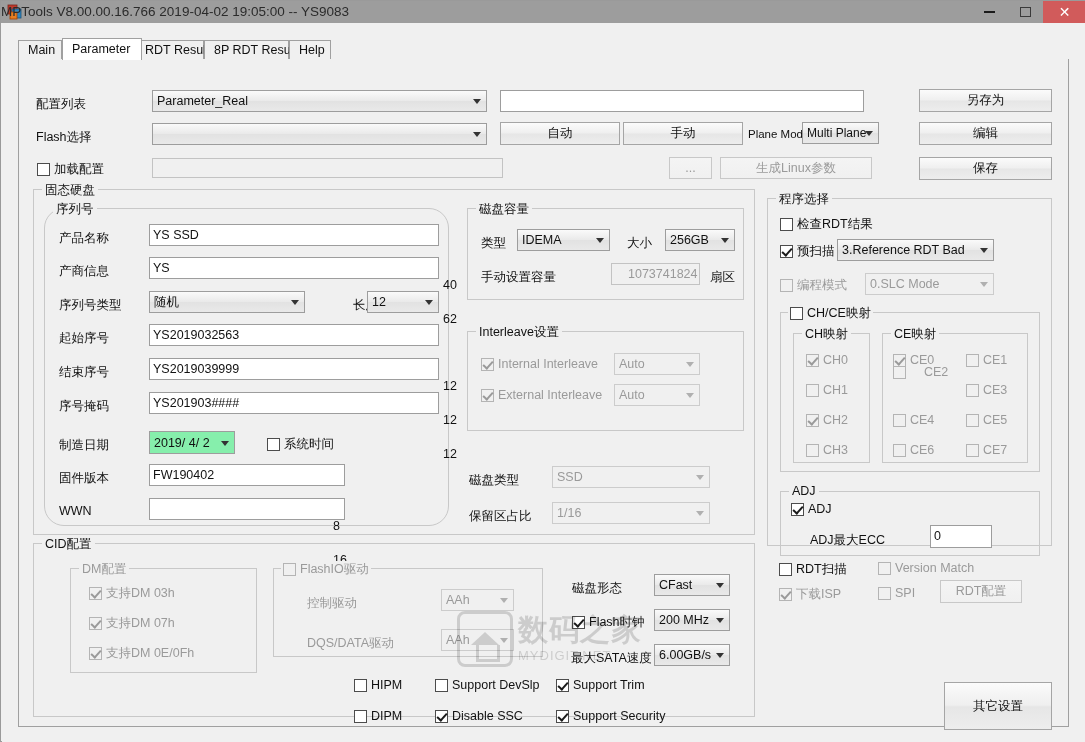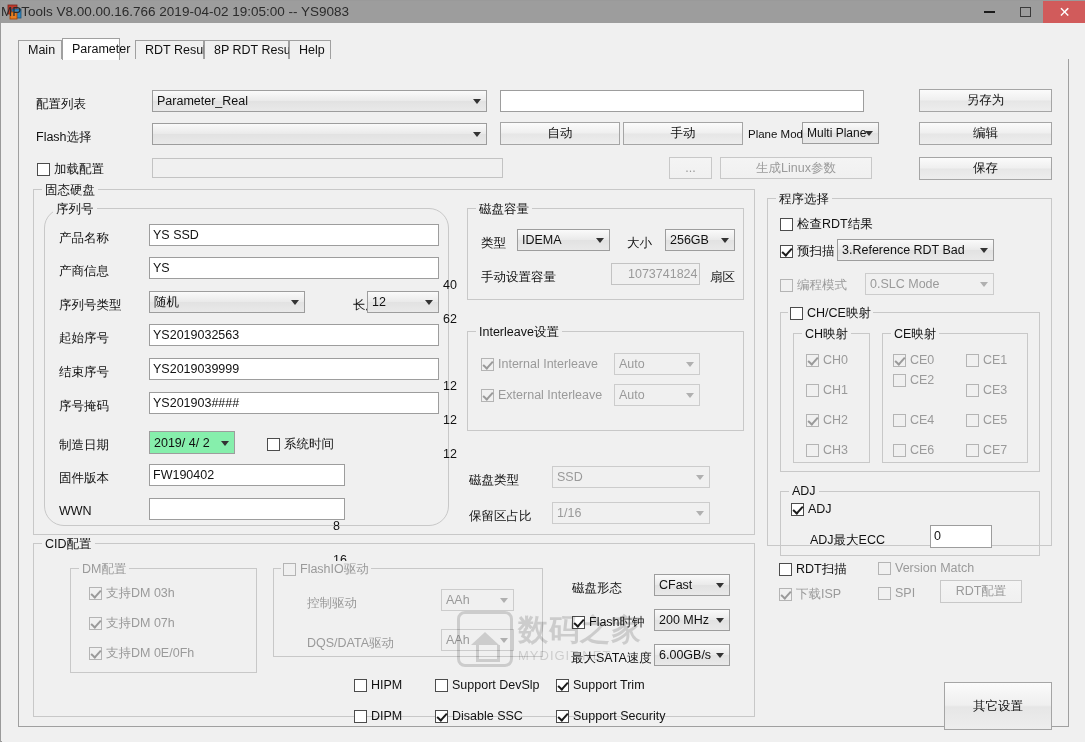--- a/index.html
+++ b/index.html
@@ -203,21 +203,21 @@
     </div>
   </div>
 
   <div class="client">
 
     <div class="tabline"></div>
     <div class="tabstrip">
       <div class="tab" style="left:0; width:44px;">
         <span>Main</span>
       </div>
-      <div class="tab active" style="left:44px; width:58px;text-align:right;">
+      <div class="tab active" style="left:44px; width:80px;">
         <span>Parameter</span>
       </div>
       <div class="tab" style="left:117px; width:69px;">
         <span>RDT Result</span>
       </div>
       <div class="tab" style="left:186px; width:85px;">
         <span>8P RDT Result</span>
       </div>
       <div class="tab" style="left:271px; width:42px;">
         <span>Help</span>
@@ -418,21 +418,21 @@
           <div class="grp" style="left:101px; top:20px; width:146px; height:130px;">
             <span class="cap">CE映射</span>
             <div class="chk dis on" style="left:10px; top:19px;">
               <span class="box"></span>
               <span class="cl">CE0</span>
             </div>
             <div class="chk dis" style="left:83px; top:19px;">
               <span class="box"></span>
               <span class="cl">CE1</span>
             </div>
-            <div class="chk dis" style="left:10px; top:39px;">
+            <div class="chk dis" style="left:10px; top:31px;gap:14px;">
               <span class="box"></span>
               <span class="cl">CE2</span>
             </div>
             <div class="chk dis" style="left:83px; top:49px;">
               <span class="box"></span>
               <span class="cl">CE3</span>
             </div>
             <div class="chk dis" style="left:10px; top:79px;">
               <span class="box"></span>
               <span class="cl">CE4</span>

